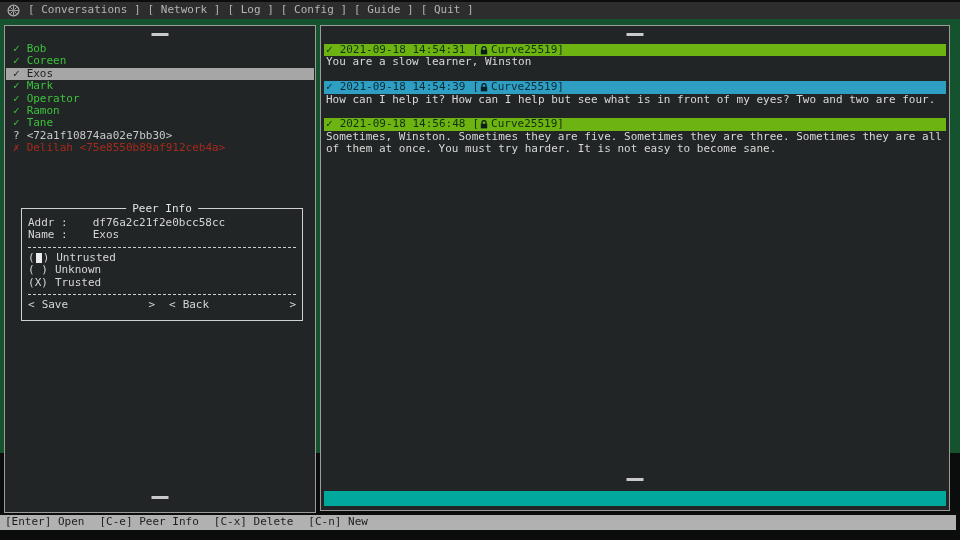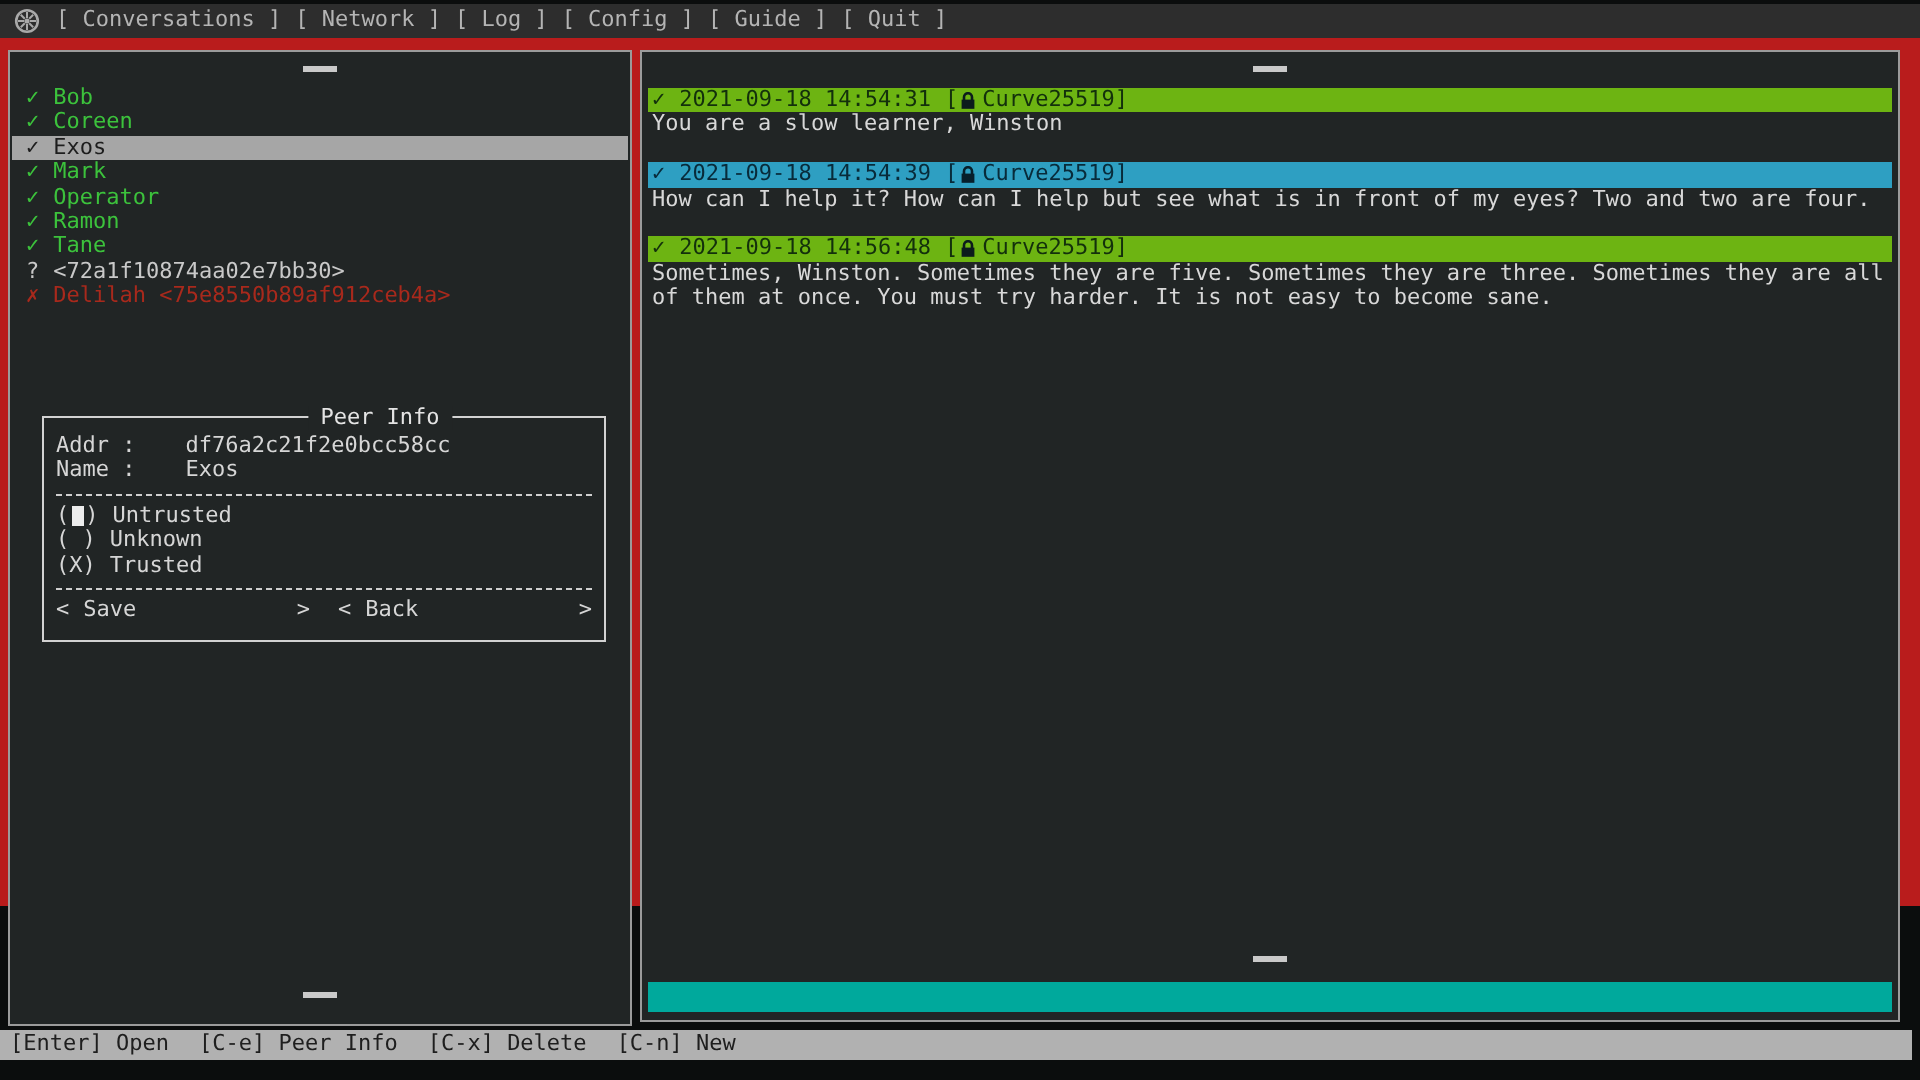--- a/index.html
+++ b/index.html
@@ -1,19 +1,19 @@
 <!DOCTYPE html>
 <html><head>
 <meta charset="utf-8">
 <style>
   * { margin:0; padding:0; box-sizing:border-box; }
   html,body { width:960px; height:540px; background:#0b0d0d; overflow:hidden; }
   body { font-family:"DejaVu Sans Mono","Liberation Mono",monospace; font-size:11px; line-height:12.4px; color:#d6d6d6; }
 
-  .screen { position:absolute; left:0; top:2px; width:960px; height:451px; background:#b91c1c; }
+  .screen { position:absolute; left:0; top:2px; width:960px; height:451px; background:#14532d; }
 
   
   .menu-bar { position:absolute; left:0; top:0; width:960px; height:17px; background:#2d2d2d;
               display:flex; align-items:center; padding-left:7px; color:#b4b4b4; }
   .menu-logo { width:13px; height:13px; margin-right:8px; flex:0 0 auto; }
   .menu-item { margin-right:7px; white-space:pre; cursor:default; }
 
   
   .panel { position:absolute; background:#212525; border:1px solid #9b9b9b; }
   .left-panel  { left:4px;  top:23px; width:312px; height:488px; }
@@ -30,21 +30,21 @@
   .contact .label { margin-left:7px; }
   .contact.verified { color:#3cc23c; }
   .contact.unknown  { color:#c9c9c9; }
   .contact.blocked  { color:#a8291c; }
   .contact.selected { background:#a6a6a6; color:#1d1d1d; }
 
   
   .peer-info { position:absolute; left:16px; top:182px; width:282px; height:113px;
                border:1px solid #d2d2d2; background:#212525; }
   .pi-title { position:absolute; top:-6px; left:50%; transform:translateX(-50%);
-              background:#212525; padding:0 6px; color:#e4e4e4; white-space:pre;margin-left:28px; }
+              background:#212525; padding:0 6px; color:#e4e4e4; white-space:pre; }
   .pi-body { padding:8px 6px 0 6px; }
   .pi-row { height:12.4px; white-space:pre; display:flex; }
   .pi-row .val { margin-left:25px; }
   .pi-sep { border-top:1px dashed #cfcfcf; margin:5px 0 4px 0; }
   .pi-radio { height:12.4px; white-space:pre; display:flex; align-items:center; cursor:default; }
   .pi-radio .rlabel { margin-left:7px; }
   .cursor-block { display:inline-block; width:6px; height:10px; background:#ececec; margin:0 1px; }
   .pi-buttons { display:flex; gap:14px; margin-top:3px; }
   .pi-btn { flex:1; display:flex; white-space:pre; cursor:default; }
   .pi-btn .blabel { margin-left:7px; }

